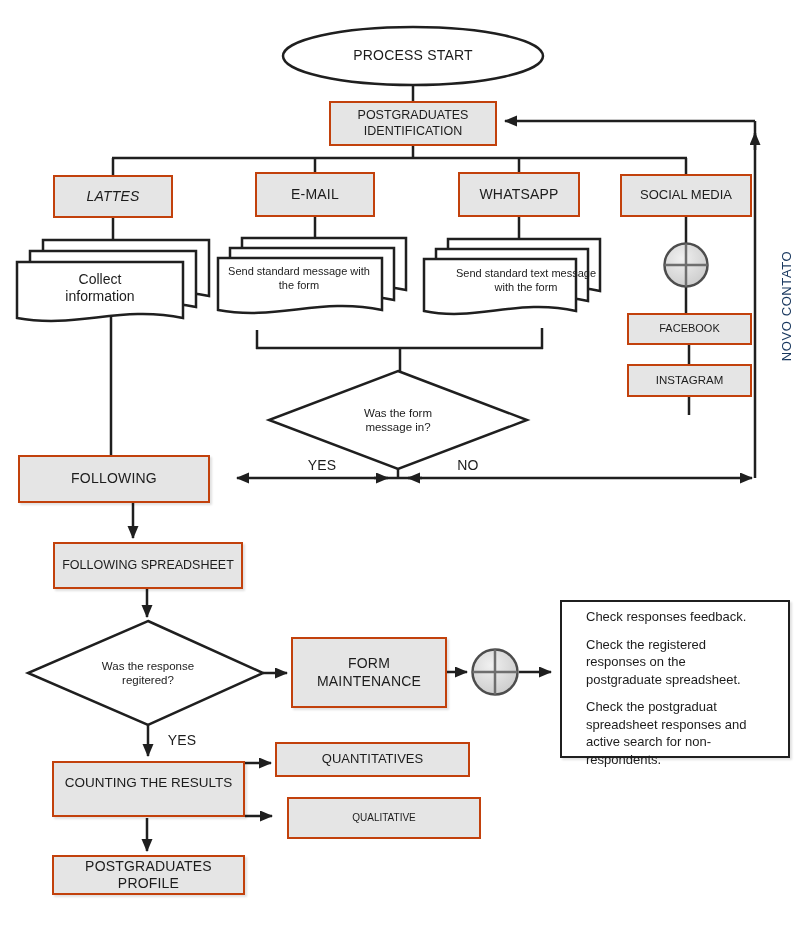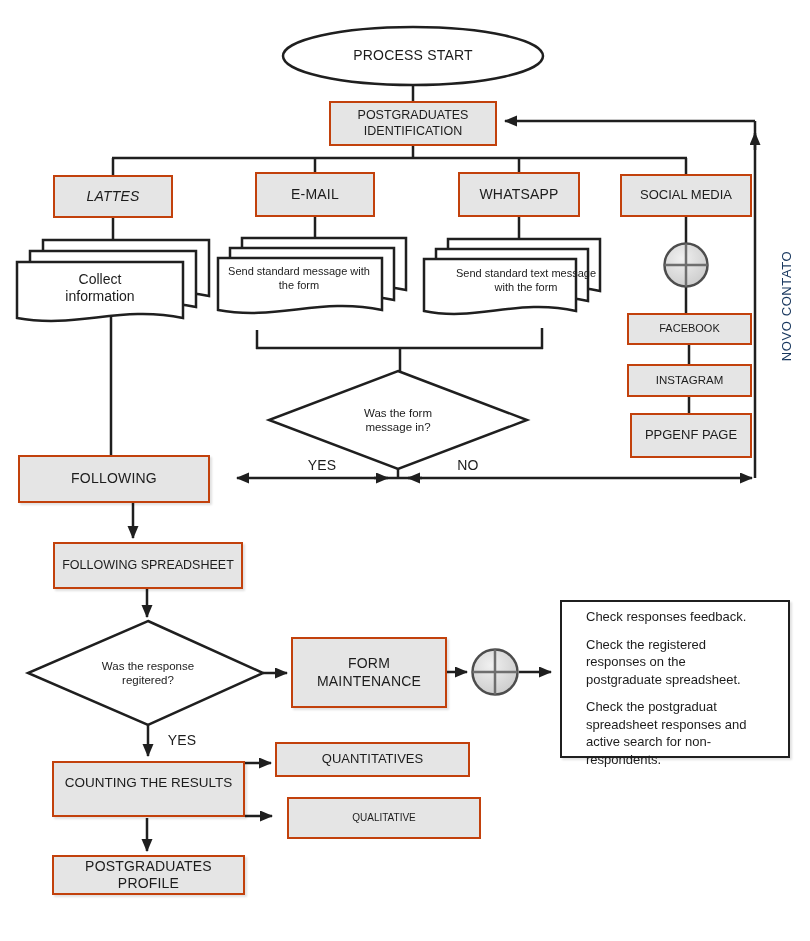--- a/index.html
+++ b/index.html
@@ -144,21 +144,20 @@
   <div class="node plain branch-label" style="left:255px;top:172px;width:120px;height:45px;">E-MAIL</div>
   <div class="node plain branch-label" style="left:458px;top:172px;width:122px;height:45px;">WHATSAPP</div>
   <div class="node plain" style="left:620px;top:174px;width:132px;height:43px;font-size:13px;">SOCIAL MEDIA</div>
 
   <div class="overlay" style="left:45px;top:266px;width:110px;height:44px;font-size:14px;">Collect information</div>
   <div class="overlay doc-text" style="left:224px;top:262px;width:150px;height:34px;">Send standard message with the form</div>
   <div class="overlay doc-text" style="left:427px;top:264px;width:146px;height:34px;padding-left:26px;">Send standard text message with the form</div>
 
   <div class="node plain" style="left:627px;top:313px;width:125px;height:32px;font-size:11px;">FACEBOOK</div>
   <div class="node plain" style="left:627px;top:364px;width:125px;height:33px;font-size:11.5px;">INSTAGRAM</div>
-  <div class="node plain" style="left:630px;top:413px;width:122px;height:45px;font-size:13px;">PPGENF PAGE</div>
 
   <div class="side-label">NOVO CONTATO</div>
 
   <div class="overlay decision-text" style="left:343px;top:398px;width:110px;height:44px;">Was the form message in?</div>
   <div class="overlay branch-label" style="left:300px;top:456px;width:44px;height:20px;">YES</div>
   <div class="overlay branch-label" style="left:448px;top:456px;width:40px;height:20px;">NO</div>
 
   <div class="node branch-label" style="left:18px;top:455px;width:192px;height:48px;">FOLLOWING</div>
   <div class="node" style="left:53px;top:542px;width:190px;height:47px;font-size:12.5px;">FOLLOWING SPREADSHEET</div>
 

